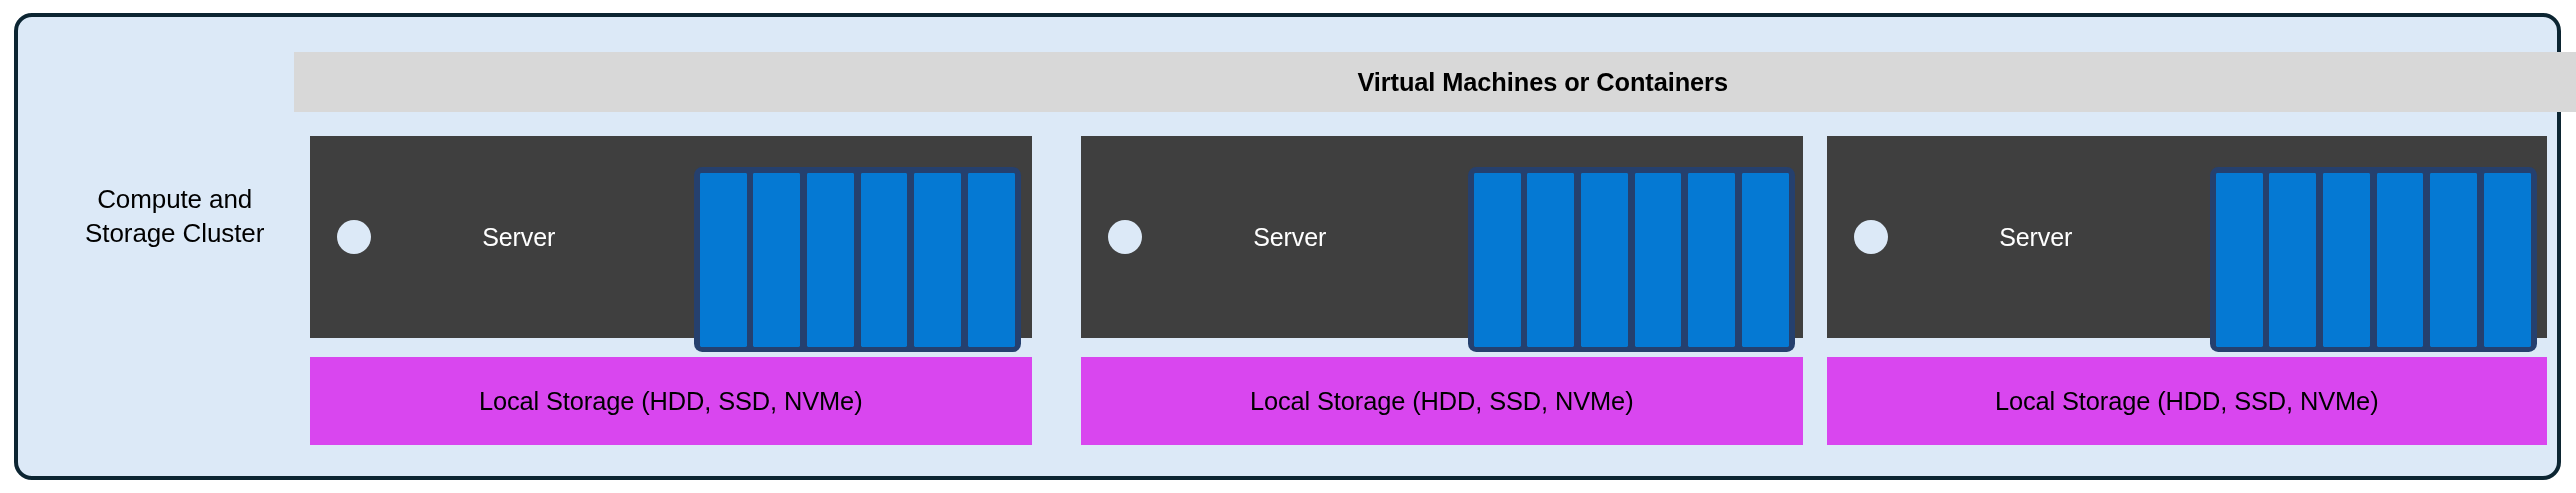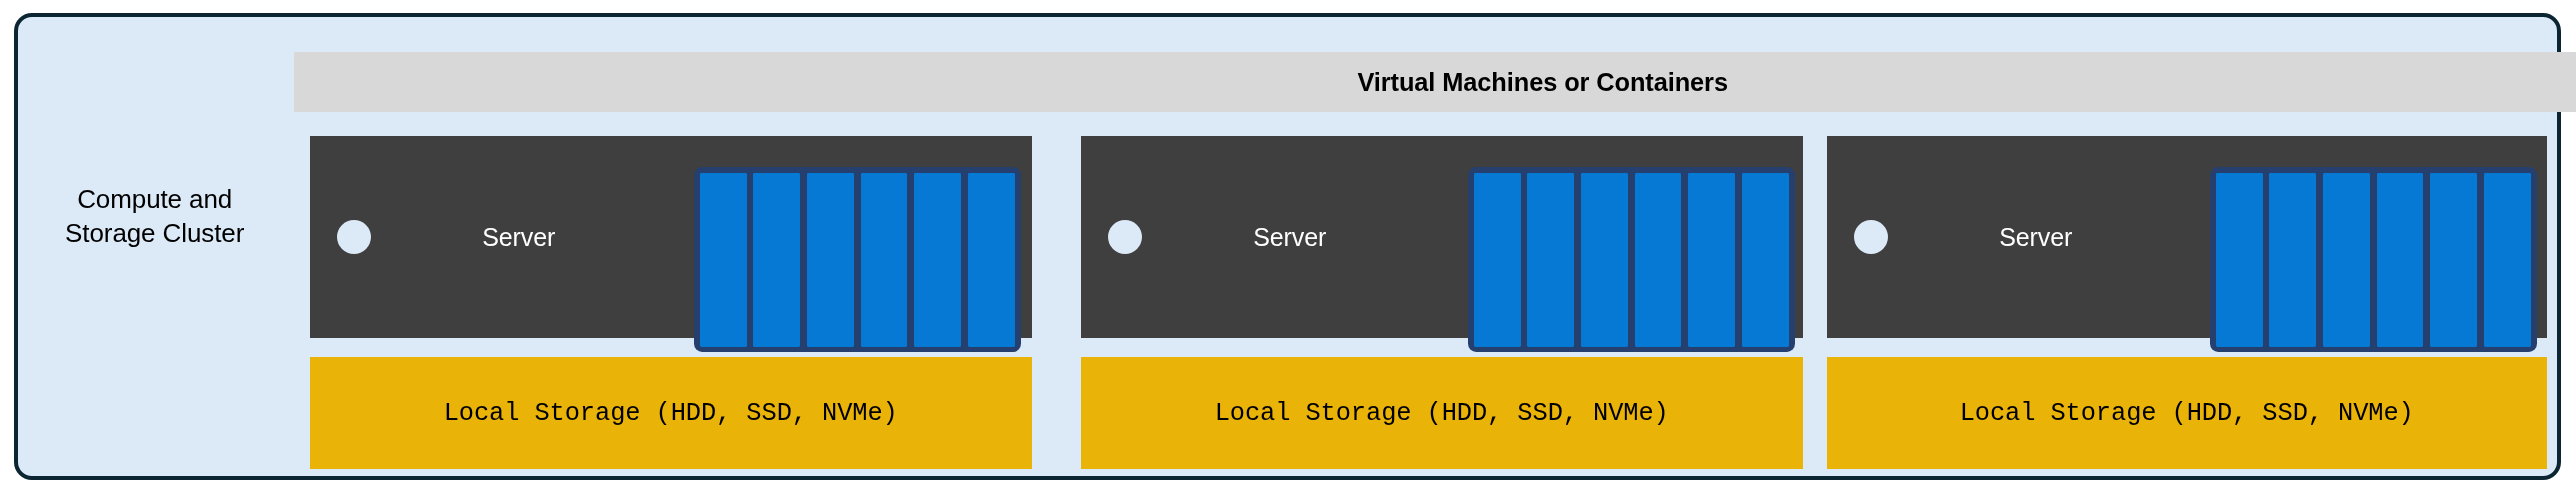--- a/index.html
+++ b/index.html
@@ -32,20 +32,21 @@
     position: absolute;
     left: 0px;
     top: 165px;
     width: 274px;
     text-align: center;
     color: #000000;
     font-size: 26px;
     line-height: 34px;
     letter-spacing: -0.1px;
     white-space: pre-line;
+    padding-left: 20px;
   }
 
   
   #vm-band {
     position: absolute;
     left: 276px;
     top: 35px;
     width: 2498px;
     height: 60px;
     background: #d8d8d8;
@@ -132,27 +133,26 @@
     background: #0579d3;
     border-radius: 1.4px;
   }
 
   
   .storage-strip {
     position: absolute;
     left: 0;
     top: 234px;
     width: 100%;
-    height: 112px;
-    background: #eab308;
+    height: 88px;
+    background: #d946ef;
     display: flex;
     align-items: center;
     justify-content: center;
     box-sizing: border-box;
-    font-family: Liberation Mono, monospace;
   }
   .node-2 .storage-strip { width: 720px; }
 
   .storage-label {
     font-size: 25.4px;
     color: #000000;
     letter-spacing: -0.1px;
   }
 </style>
 </head>

